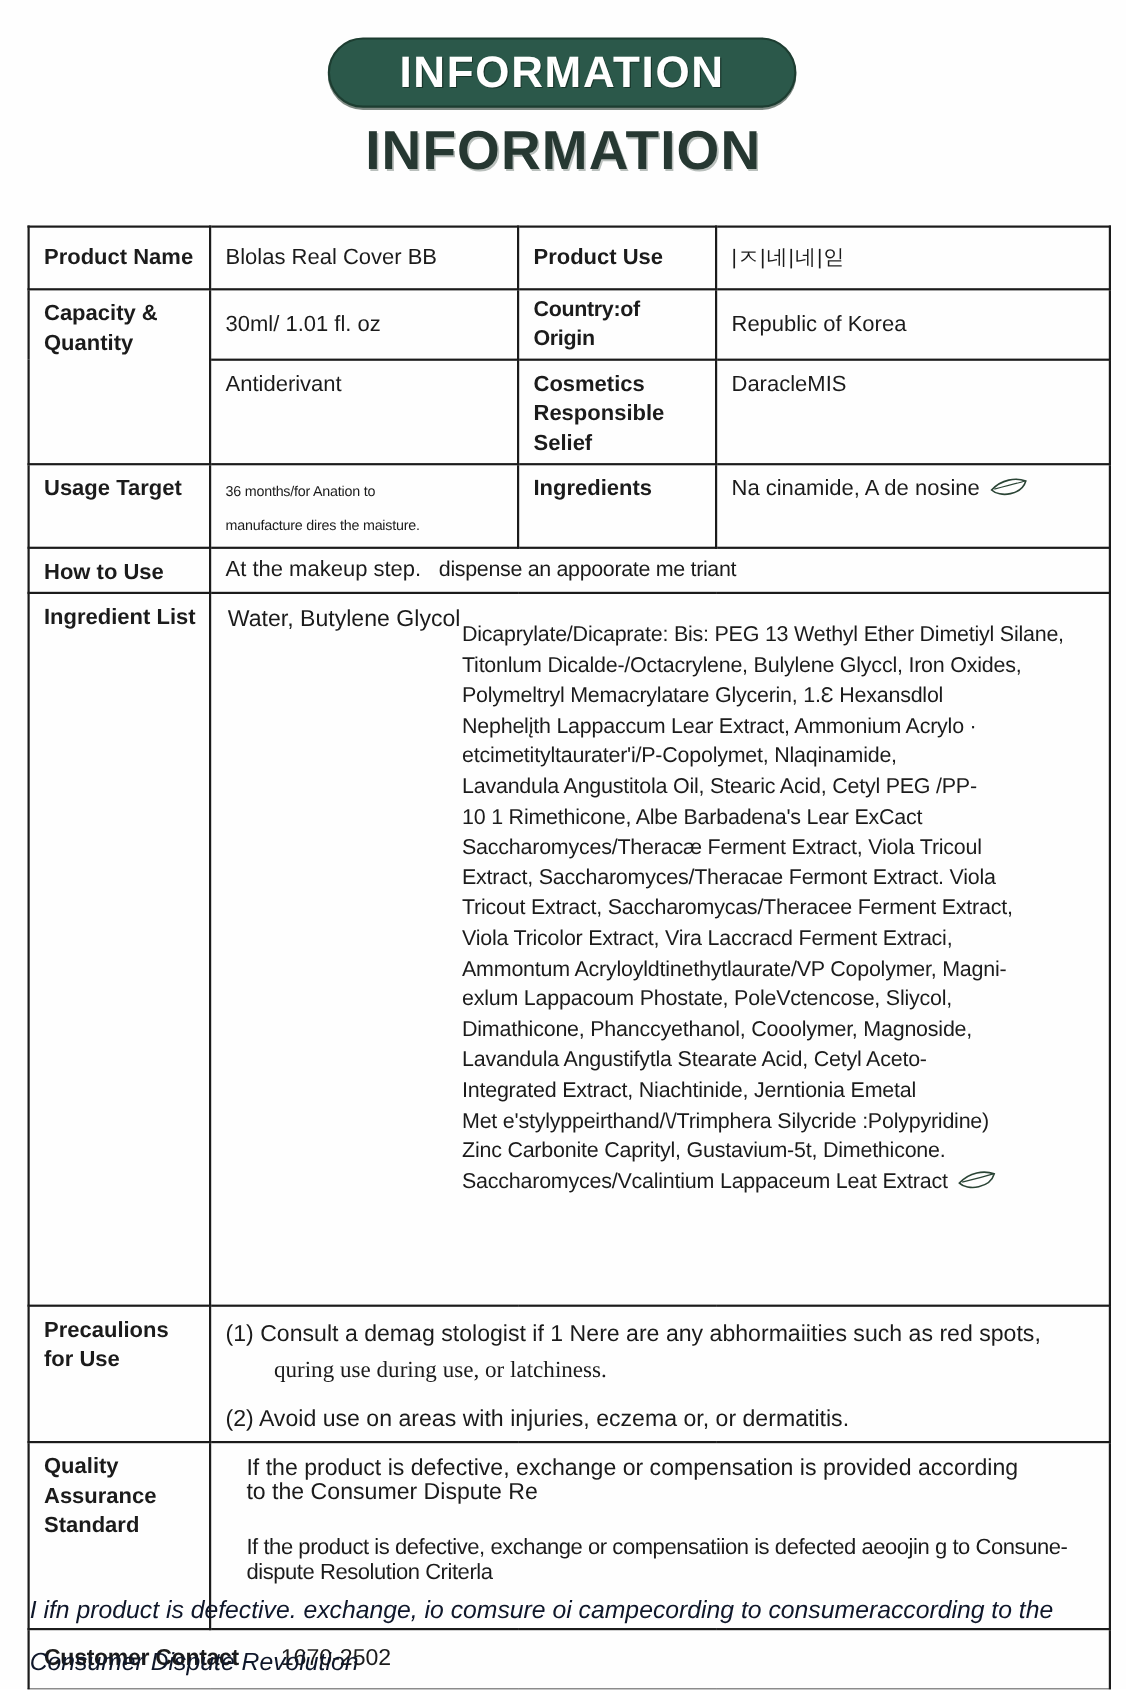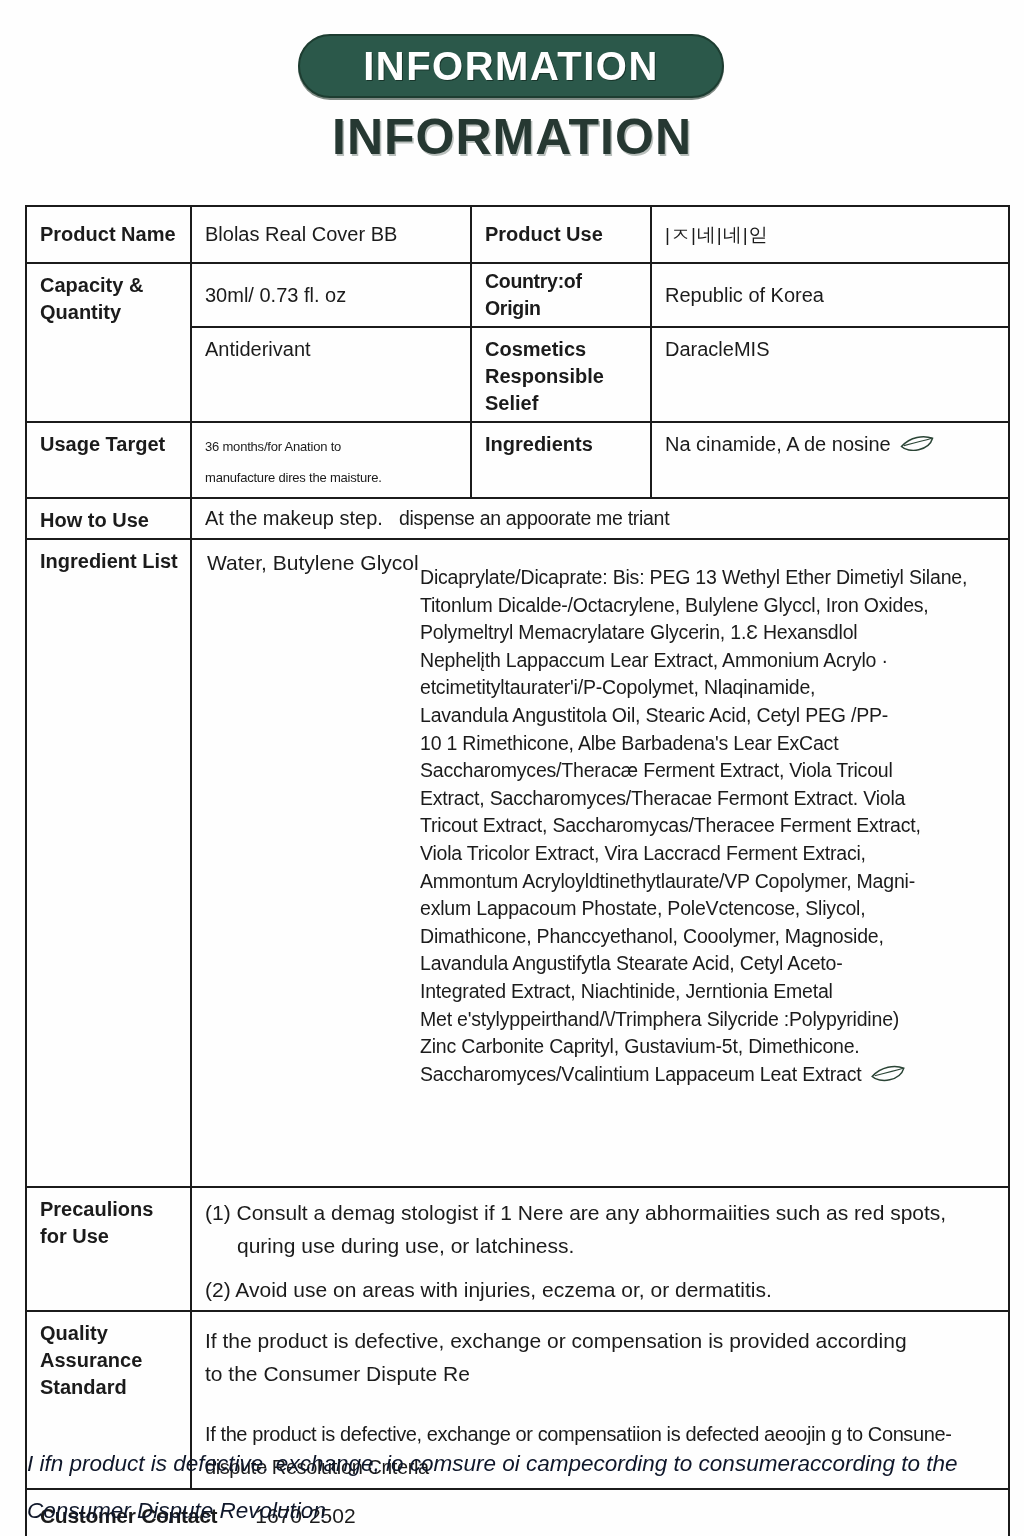--- a/index.html
+++ b/index.html
@@ -49,23 +49,23 @@
   .narrowlabel{font-size:19.5px;letter-spacing:-0.3px;}
   .val2lines{font-size:13px;line-height:31px;white-space:pre-line;letter-spacing:-0.2px;}
   .howto-sub{font-size:19.5px;letter-spacing:-0.3px;margin-left:16px;}
   .ing-cell{position:relative;border-radius:20px;}
   .ing-intro{position:absolute;left:15px;top:9px;font-size:21px;}
   .ing-body{
     margin:16px 0 0 215px;font-size:19.5px;line-height:27.6px;
     letter-spacing:-0.2px;white-space:pre;
   }
   .prec-line{font-size:21px;line-height:33px;}
-  .prec-indent{margin-left:32px;}
+  .prec-indent{margin-left:44px;font-family:Liberation Serif, serif;}
   .prec-gap{margin-top:11px;}
-  .q-para{font-size:21px;line-height:33px;white-space:pre-line;margin-top:4px;}
+  .q-para{font-size:21px;line-height:22px;white-space:pre-line;margin-top:4px;margin-left:19px;}
   .q-para2{margin-top:28px;font-size:20px;letter-spacing:-0.4px;}
   .contact-cell{padding-top:12px;margin-left:44px;}
   .contact-label{font-weight:bold;font-size:21px;letter-spacing:-0.3px;}
   .contact-value{font-size:21px;margin-left:38px;}
 
   .leaf{color:var(--leaf);vertical-align:-3px;margin-left:8px;}
 
   
   .footnote{
     position:absolute;left:27px;top:1440px;width:980px;
@@ -96,21 +96,21 @@
         <tr class="rowA" style="height:57px;">
       <th>Product Name</th>
       <td>Blolas Real Cover BB</td>
       <th>Product Use</th>
       <td class="korean">|ㅈ|네|네|읻</td>
     </tr>
 
     <tr class="rowB" style="height:45px;">
       <th rowspan="2" style="vertical-align:top;padding-top:8px;">Capacity &amp;
 Quantity</th>
-      <td>30ml/ 0.73 fl. oz</td>
+      <td>30ml/ 1.01 fl. oz</td>
       <th class="narrowlabel">Country:of Origin</th>
       <td>Republic of Korea</td>
     </tr>
 
     <tr style="height:91px;">
       <td>Antiderivant</td>
       <th>Cosmetics
 Responsible
 Selief</th>
       <td>DaracleMIS</td>

